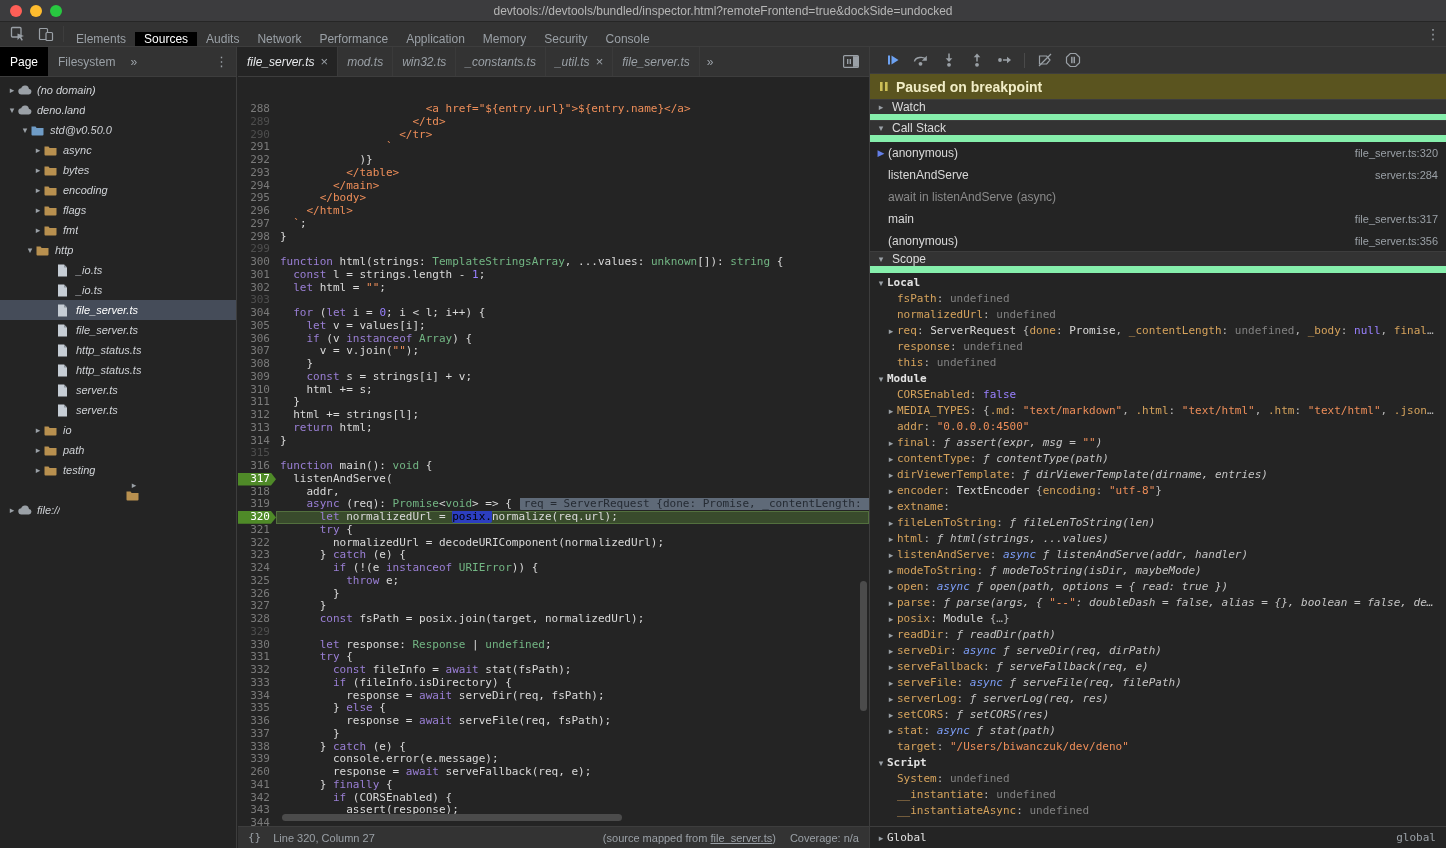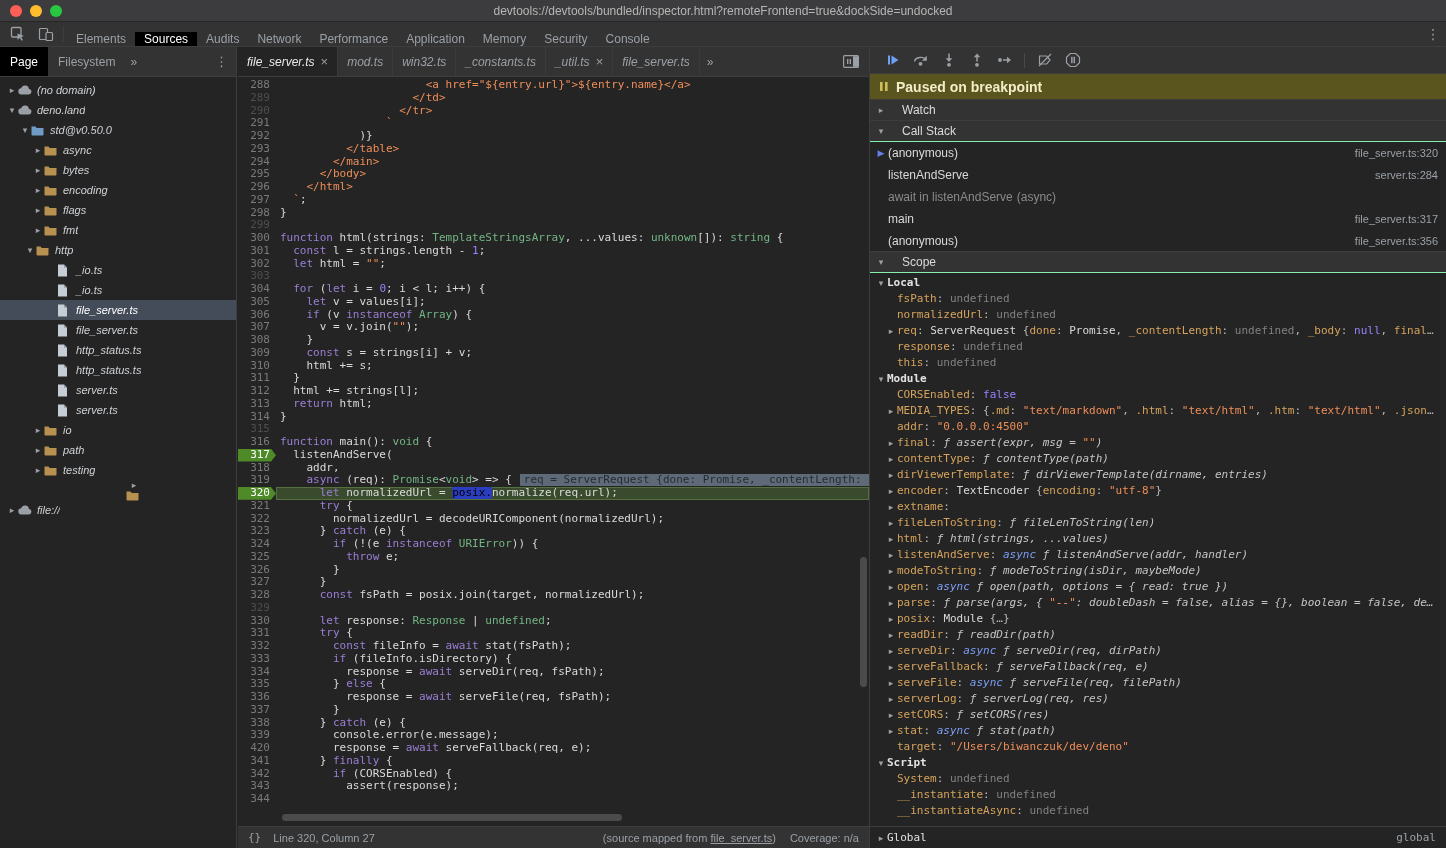--- a/index.html
+++ b/index.html
@@ -38,21 +38,21 @@
   .tlabel { font-style:italic; padding-left:2px; overflow:hidden; }
 
   
   .editor { position:absolute; left:238px; width:631px; top:0; bottom:0; background:#242424; display:flex; flex-direction:column; }
   .etabbar { height:30px; flex:none; background:#333; border-bottom:1px solid #3d3d3d; display:flex; align-items:stretch; }
   .etab { display:flex; align-items:center; gap:6px; padding:0 9px; border-right:1px solid #3a3a3a; color:#9aa0a6; font-size:12px; font-style:italic; }
   .etab.active { background:#242424; color:#e8eaed; }
   .eclose { font-style:normal; color:#9aa0a6; font-size:13px; line-height:1; }
   .etab-ovf { display:flex; align-items:center; padding:0 7px; color:#9aa0a6; font-size:12px; }
   .etab-right { margin-left:auto; display:flex; align-items:center; padding-right:10px; }
-  .codewrap { flex:1; position:relative; overflow:hidden; }
+  .codewrap { flex:1; position:relative; overflow:hidden;margin-top:24px; }
   .lines { position:absolute; top:2px; left:0; right:0; font:11px/12.75px "DejaVu Sans Mono","Liberation Mono",monospace; }
   .line { display:flex; white-space:pre; height:12.75px; }
   .gut { width:38px; flex:none; text-align:right; padding-right:6px; color:#7a7a7a; }
   .gut.dim { color:#4e4e4e; }
   .gut.bp { background:#4f8a28; color:#fff; clip-path:polygon(0 0, calc(100% - 5px) 0, 100% 50%, calc(100% - 5px) 100%, 0 100%); }
   .ltext { flex:1; padding-left:4px; overflow:hidden; }
   .line.exec .ltext { background:rgba(106,165,62,.30); box-shadow:inset 0 0 0 1px rgba(150,210,110,.28); }
   .tok-k { color:#9a7fd5; }
   .tok-s { color:#ee8e59; }
   .tok-n { color:#9980ff; }
@@ -66,21 +66,21 @@
   .pp { font-family:"DejaVu Sans Mono",monospace; }
   .sb-right { margin-left:auto; display:flex; gap:14px; white-space:pre; }
   .sb-link { text-decoration:underline; color:#9aa0a6; cursor:pointer; }
 
   
   .debugger { position:absolute; left:869px; right:0; top:0; bottom:0; background:#242424; border-left:1px solid #3d3d3d; display:flex; flex-direction:column; }
   .dtoolbar { height:27px; flex:none; background:#333; border-bottom:1px solid #3d3d3d; display:flex; align-items:center; gap:11px; padding-left:14px; }
   .dticon { width:17px; height:17px; display:flex; align-items:center; justify-content:center; }
   .dt-div { width:1px; height:15px; background:#4a4a4a; }
   .banner { height:26px; flex:none; background:#5a541f; color:#f1edc6; font-weight:bold; font-size:14px; display:flex; align-items:center; gap:7px; padding-left:9px; }
-  .section-h { height:22px; flex:none; background:#333; border-top:1px solid #3d3d3d; border-bottom:1px solid #86efac; display:flex; align-items:center; font-size:12px; color:#dbdbdb; padding-left:5px; gap:15px; margin-top:-1px; }
+  .section-h { height:22px; flex:none; background:#333; border-top:1px solid #3d3d3d; border-bottom:7px solid #86efac; display:flex; align-items:center; font-size:12px; color:#dbdbdb; padding-left:5px; gap:5px; margin-top:-1px; }
   .section-h:first-of-type { margin-top:0; }
   .callstack { flex:none; }
   .cs-row { height:22px; display:flex; align-items:center; padding:0 8px 0 4px; font-size:12px; color:#d9d9d9; }
   .cs-arrow { width:14px; flex:none; color:#647fe8; font-size:9px; text-align:center; }
   .cs-ann { color:#8a8a8a; margin-left:4px; }
   .cs-row.dim { color:#8a8a8a; }
   .cs-loc { margin-left:auto; color:#9aa0a6; font-size:11px; }
   .scope { flex:1; overflow:hidden; font:11px/16px "DejaVu Sans Mono","Liberation Mono",monospace; padding-top:2px; }
   .scope-sec { display:flex; align-items:center; height:16px; padding-left:5px; color:#e2e2e2; font-weight:bold; }
   .scope-row { display:flex; align-items:center; height:16px; padding-left:15px; white-space:pre; overflow:hidden; }
@@ -441,21 +441,21 @@
           <div class="line"><span class="gut">330</span><span class="ltext"><span class="tok-p">      </span><span class="tok-k">let</span><span class="tok-p"> response: </span><span class="tok-t">Response</span><span class="tok-p"> | </span><span class="tok-t">undefined</span><span class="tok-p">;</span></span></div>
           <div class="line"><span class="gut">331</span><span class="ltext"><span class="tok-p">      </span><span class="tok-k">try</span><span class="tok-p"> {</span></span></div>
           <div class="line"><span class="gut">332</span><span class="ltext"><span class="tok-p">        </span><span class="tok-k">const</span><span class="tok-p"> fileInfo = </span><span class="tok-k">await</span><span class="tok-p"> stat(fsPath);</span></span></div>
           <div class="line"><span class="gut">333</span><span class="ltext"><span class="tok-p">        </span><span class="tok-k">if</span><span class="tok-p"> (fileInfo.isDirectory) {</span></span></div>
           <div class="line"><span class="gut">334</span><span class="ltext"><span class="tok-p">          response = </span><span class="tok-k">await</span><span class="tok-p"> serveDir(req, fsPath);</span></span></div>
           <div class="line"><span class="gut">335</span><span class="ltext"><span class="tok-p">        } </span><span class="tok-k">else</span><span class="tok-p"> {</span></span></div>
           <div class="line"><span class="gut">336</span><span class="ltext"><span class="tok-p">          response = </span><span class="tok-k">await</span><span class="tok-p"> serveFile(req, fsPath);</span></span></div>
           <div class="line"><span class="gut">337</span><span class="ltext"><span class="tok-p">        }</span></span></div>
           <div class="line"><span class="gut">338</span><span class="ltext"><span class="tok-p">      } </span><span class="tok-k">catch</span><span class="tok-p"> (e) {</span></span></div>
           <div class="line"><span class="gut">339</span><span class="ltext"><span class="tok-p">        console.error(e.message);</span></span></div>
-          <div class="line"><span class="gut">420</span><span class="ltext"><span class="tok-p">        response = </span><span class="tok-k">await</span><span class="tok-p"> serveFallback(req, e);</span></span></div>
+          <div class="line"><span class="gut">260</span><span class="ltext"><span class="tok-p">        response = </span><span class="tok-k">await</span><span class="tok-p"> serveFallback(req, e);</span></span></div>
           <div class="line"><span class="gut">341</span><span class="ltext"><span class="tok-p">      } </span><span class="tok-k">finally</span><span class="tok-p"> {</span></span></div>
           <div class="line"><span class="gut">342</span><span class="ltext"><span class="tok-p">        </span><span class="tok-k">if</span><span class="tok-p"> (CORSEnabled) {</span></span></div>
           <div class="line"><span class="gut">343</span><span class="ltext"><span class="tok-p">          assert(response);</span></span></div>
           <div class="line"><span class="gut">344</span><span class="ltext"></span></div>
         </div>
       <div class="vthumb"></div>
       <div class="hthumb"></div>
     </div>
     <div class="statusbar">
       <span class="pp">{}</span>

